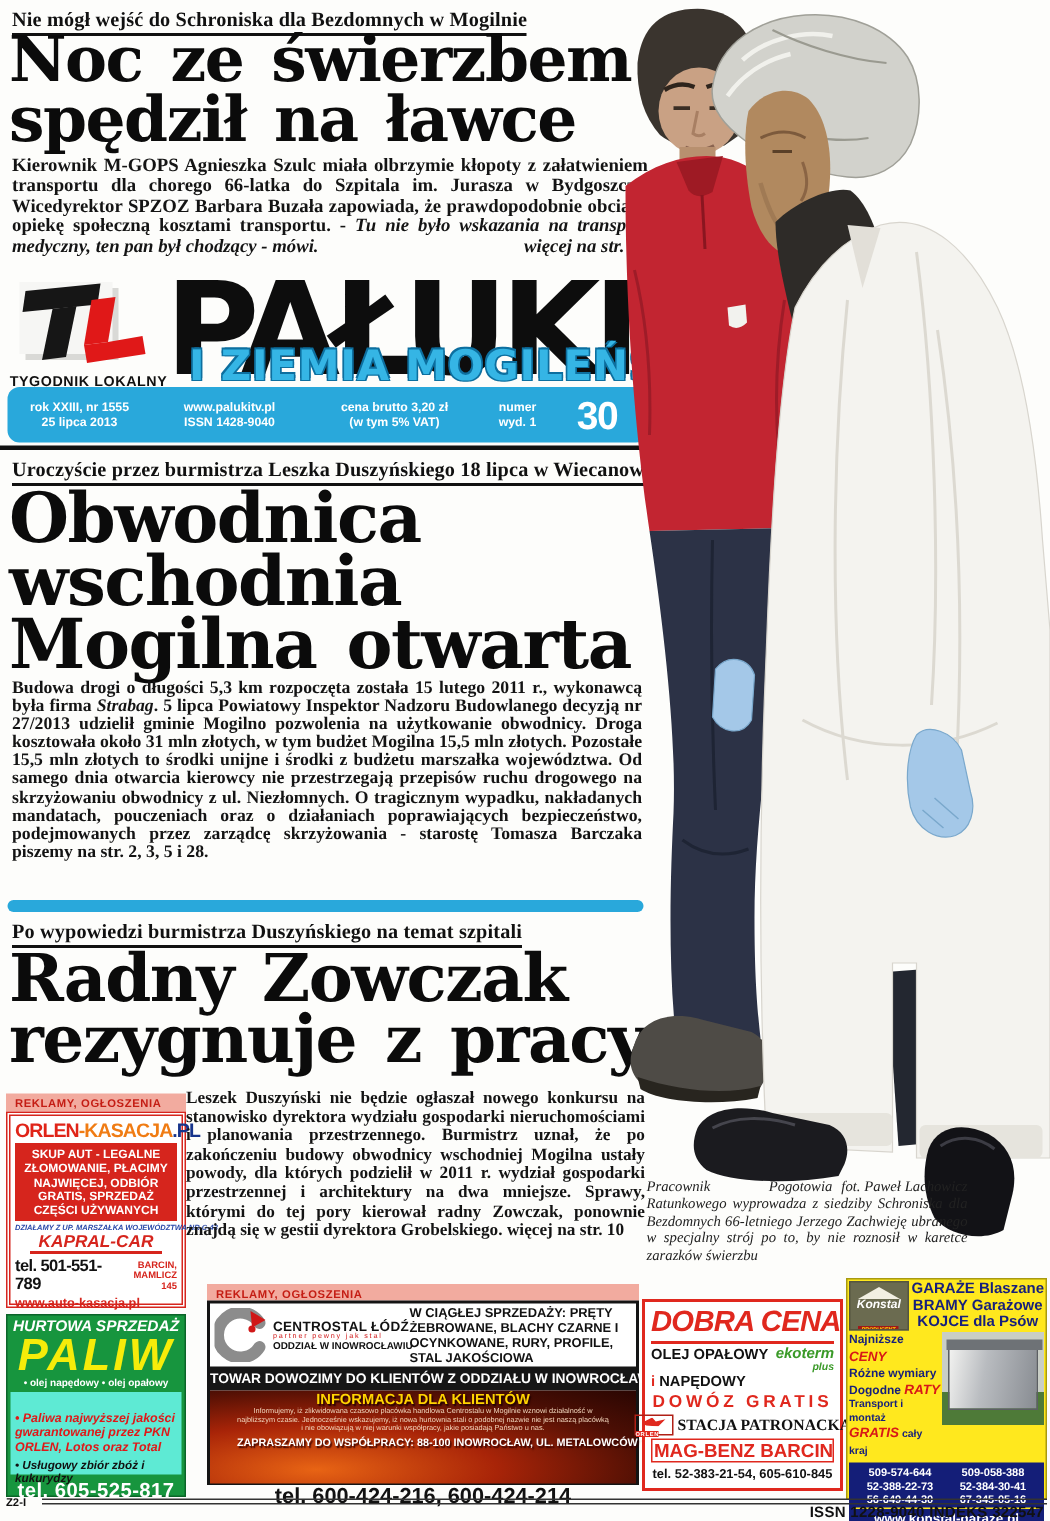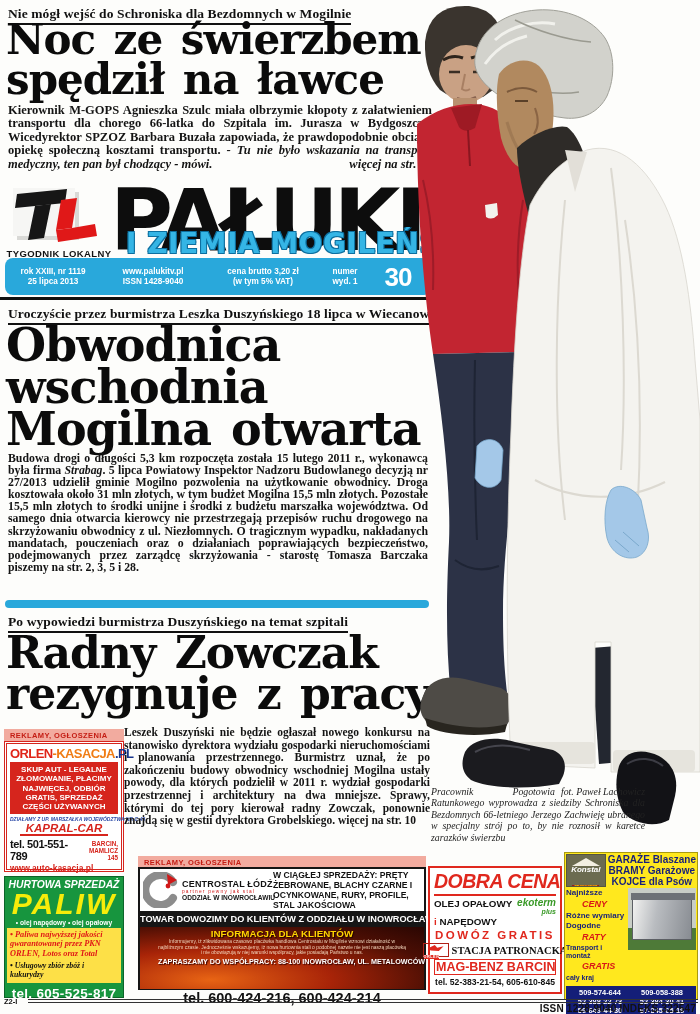--- a/index.html
+++ b/index.html
@@ -85,21 +85,21 @@
   .ak-city { color:#d6251d; font-weight:bold; font-size:6.3px; line-height:7px; text-align:right; }
   .ak-www { color:#d6251d; font-weight:bold; font-size:8.5px; margin-top:1px; }
 
   
   .ad-pl { left:4px; top:876px; width:120px; height:122px; background:#17953e;
     border:1px solid #0b6428; padding:2px; }
   .pl-head { color:#fff; font-weight:bold; font-style:italic; font-size:10.3px; text-align:center; white-space:nowrap; }
   .pl-title { color:#f6ec0a; font-weight:bold; font-style:italic; font-size:30px; line-height:28px;
     text-align:center; letter-spacing:2px; }
   .pl-sub { color:#fff; font-weight:bold; font-size:6.7px; text-align:center; margin:1px 0 2px 0; white-space:nowrap; }
-  .pl-box { background:#fde047; padding:2px 3px; height:55px;font-family:Liberation Serif, serif; }
+  .pl-box { background:#5eead4; padding:13px 3px; height:55px; }
   .pl-b1 { color:#e01818; font-weight:bold; font-style:italic; font-size:8.3px; line-height:9.4px; }
   .pl-b2 { color:#111; font-weight:bold; font-style:italic; font-size:7.8px; line-height:9px; margin-top:3px; }
   .pl-tel { color:#fff; font-weight:bold; font-size:13.5px; text-align:center; padding-top:3px; letter-spacing:0.3px; }
 
   
   .ad-cs { left:138px; top:867px; width:288px; height:123px; background:#fff; border:2px solid #141414; }
   .cs-top { display:flex; height:42px; align-items:center; padding:2px 3px; }
   .cs-mark { width:36px; height:36px; flex:0 0 auto; }
   .cs-brandcol { width:92px; padding-left:3px; }
   .cs-brand { font-weight:bold; font-size:9px; letter-spacing:0.2px; white-space:nowrap; }
@@ -143,21 +143,21 @@
   .kn-head { display:flex; gap:2px; align-items:center; }
   .kn-logo { width:42px; height:33px; background:#6b6b50; border:1px solid #55553e;
     text-align:center; padding-top:3px; position:relative; overflow:hidden; }
   .kn-roof { width:0; height:0; margin:0 auto; border-left:14px solid transparent;
     border-right:14px solid transparent; border-bottom:8px solid #f2efe2; }
   .kn-logoname { color:#fff; font-weight:bold; font-style:italic; font-size:8px; display:block; line-height:8px; }
   .kn-logosub { color:#ffd400; background:#a01818; font-weight:bold; font-size:3.6px; display:inline-block; padding:0 2px; line-height:5px; }
   .kn-offers { flex:1; color:#161f7c; font-weight:bold; font-size:10px; line-height:11px; text-align:center; white-space:nowrap; }
   .kn-mid { display:flex; margin-top:1px; }
   .kn-feat { width:62px; color:#161f7c; font-weight:bold; font-size:8px; line-height:10.8px; }
-  .kn-red { color:#d81818; font-style:italic; font-size:9px;margin-left:16px; }
+  .kn-red { color:#d81818; font-style:italic; font-size:9px; }
   .kn-small { font-size:7px; line-height:8.5px; display:block; }
   .kn-img { flex:1; height:62px; background:linear-gradient(#c9cec6 0 64%, #4e7a38 64% 100%); position:relative; }
   .kn-garage { position:absolute; left:4px; top:10px; width:60px; height:42px;
     background:linear-gradient(100deg,#f2f2f0 0%,#b9bcc0 40%,#888c92 100%); border:1px solid #5c5f64; }
   .kn-garage:before { content:""; position:absolute; left:-2px; top:-6px; width:64px; height:7px; background:#6e7276; }
   .kn-foot { background:#141e78; color:#fff; margin-top:2px; padding:2px 3px 1px 3px; }
   .kn-phones { display:grid; grid-template-columns:1fr 1fr; font-weight:bold; font-size:7.4px; line-height:9px; text-align:center; }
   .kn-www { text-align:center; font-weight:bold; font-size:9px; color:#fff; border-top:1px solid #ffe81e; margin-top:1px; padding-top:1px; white-space:nowrap; }
 
   
@@ -199,21 +199,21 @@
       <polygon points="26,20 42,18 35,52 19,54" fill="#161616"></polygon>
       <polygon points="52,14 68,12 63,42 47,44" fill="#e01818"></polygon>
       <polygon points="47,44 63,42 86,38 88,50 49,56" fill="#e01818"></polygon>
     </svg>
     <div class="tl-sub">TYGODNIK LOKALNY</div>
   </div>
   <div class="abs mast-title">PAŁUKI</div>
   <div class="abs mast-sub">I ZIEMIA MOGILEŃSKA</div>
   <div class="abs mast-bar">
     <div class="mb-c1">
-      <div>rok XXIII, nr 1119</div>
+      <div>rok XXIII, nr 1555</div>
       <div>25 lipca 2013</div>
     </div>
     <div class="mb-c2">
       <div>www.palukitv.pl</div>
       <div>ISSN 1428-9040</div>
     </div>
     <div class="mb-c3">
       <div>cena brutto 3,20 zł</div>
       <div>(w tym 5% VAT)</div>
     </div>

